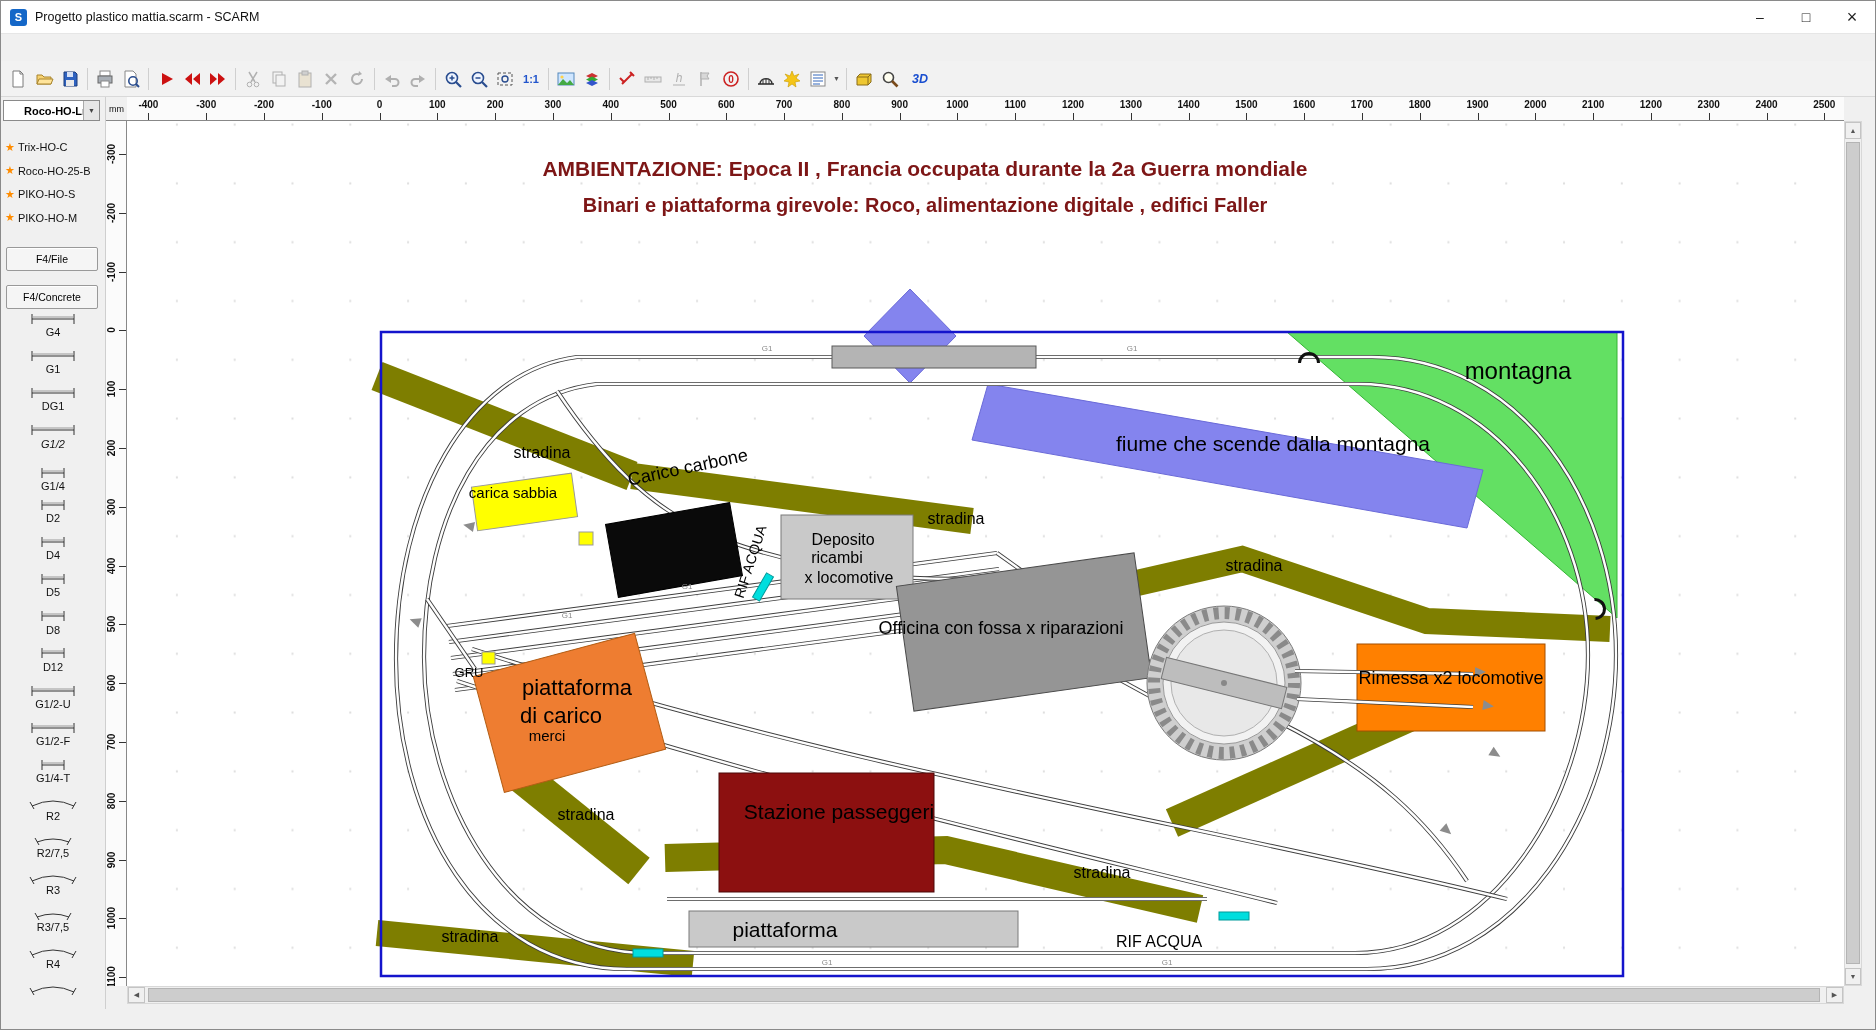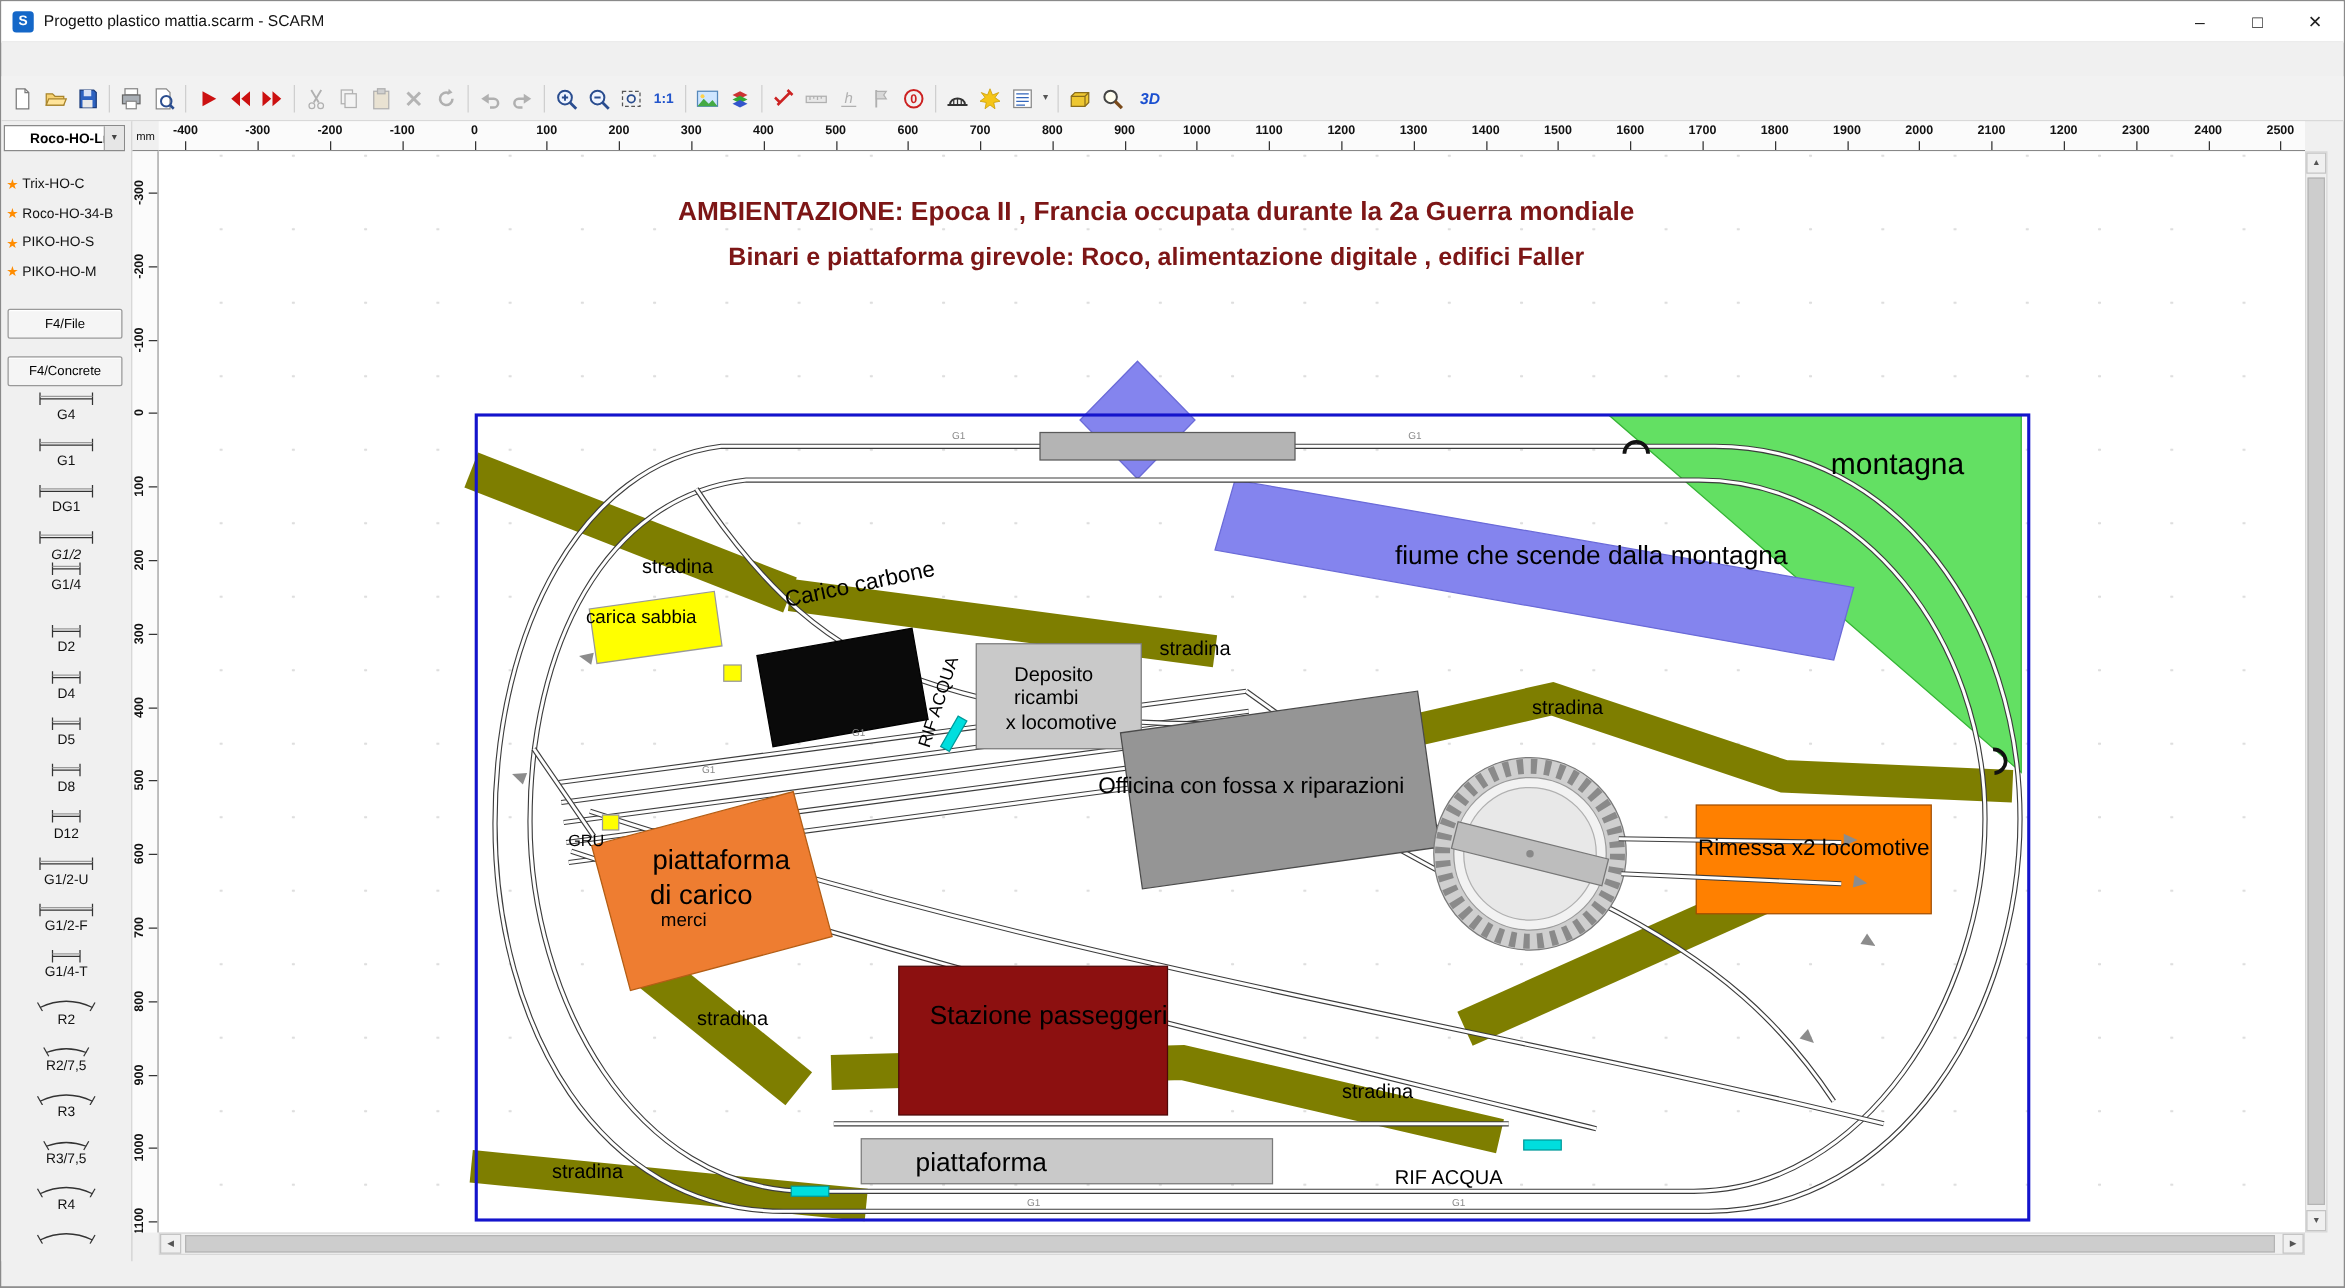--- a/index.html
+++ b/index.html
@@ -291,21 +291,21 @@
       <span class="scale-text">Roco-HO-Ln</span>
       <span class="scale-caret">▼</span>
     </div>
     <div>
         <div class="lib-item" style="top: 40px;">
           <span class="star">★</span>
           <span>Trix-HO-C</span>
         </div>
         <div class="lib-item" style="top: 63.5px;">
           <span class="star">★</span>
-          <span>Roco-HO-34-B</span>
+          <span>Roco-HO-25-B</span>
         </div>
         <div class="lib-item" style="top: 87px;">
           <span class="star">★</span>
           <span>PIKO-HO-S</span>
         </div>
         <div class="lib-item" style="top: 110.5px;">
           <span class="star">★</span>
           <span>PIKO-HO-M</span>
         </div>
       </div>
@@ -351,21 +351,21 @@
           <div class="piece-ico">
             <svg width="56" height="14">
               <line x1="7" y1="2" x2="7" y2="12" stroke="#333" stroke-width="1"></line>
               <line x1="49" y1="2" x2="49" y2="12" stroke="#333" stroke-width="1"></line>
               <line x1="7" y1="7" x2="49" y2="7" stroke="#333"></line>
               <line x1="7" y1="5" x2="49" y2="5" stroke="#9a9a9a"></line>
             </svg>
           </div>
           <div class="piece-lab">G1/2</div>
         </div>
-        <div class="piece" style="top: 254px;">
+        <div class="piece" style="top: 272px;">
           <div class="piece-ico">
             <svg width="56" height="14">
               <line x1="17" y1="2" x2="17" y2="12" stroke="#333" stroke-width="1"></line>
               <line x1="39" y1="2" x2="39" y2="12" stroke="#333" stroke-width="1"></line>
               <line x1="17" y1="7" x2="39" y2="7" stroke="#333"></line>
               <line x1="17" y1="5" x2="39" y2="5" stroke="#9a9a9a"></line>
             </svg>
           </div>
           <div class="piece-lab">G1/4</div>
         </div>

